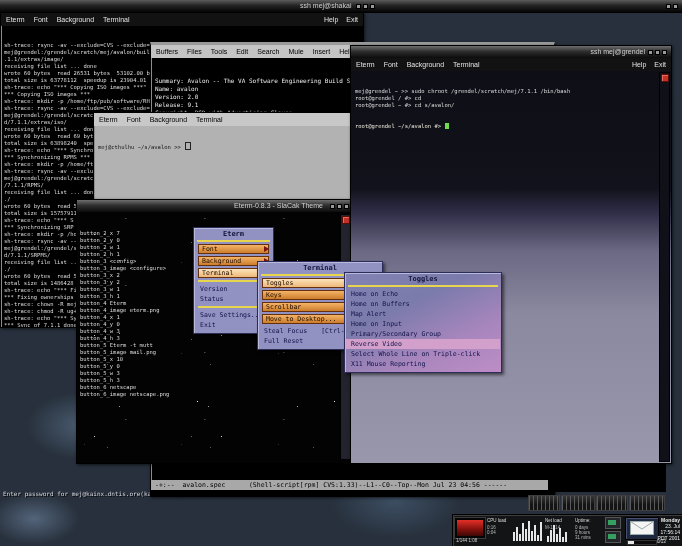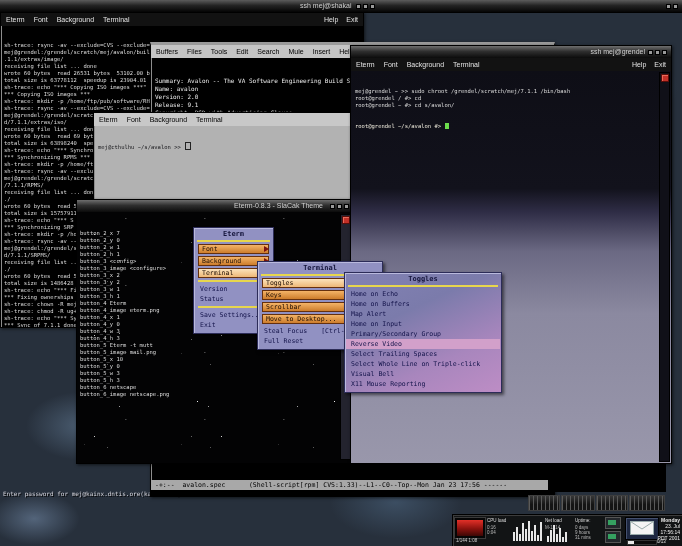--- a/index.html
+++ b/index.html
@@ -114,21 +114,21 @@
         <span class="mb-item">Edit</span>
         <span class="mb-item">Search</span>
         <span class="mb-item">Mule</span>
         <span class="mb-item">Insert</span>
         <span class="mb-item">Help</span>
       </span>
   </div>
   <div class="emacs-lines">
     <div><div class="t-line">Summary: Avalon -- The VA Software Engineering Build System</div><div class="t-line">Name: avalon</div><div class="t-line">Version: 2.0</div><div class="t-line">Release: 9.1</div><div class="t-line">Copyright: BSD with Advertising Clause</div><div class="t-line">Group: Development/Tools</div></div>
   </div>
-  <div class="modeline">-+:--  avalon.spec      (Shell-script[rpm] CVS:1.33)--L1--C0--Top--Mon Jan 23 17:56 ------</div>
+  <div class="modeline">-+:--  avalon.spec      (Shell-script[rpm] CVS:1.33)--L1--C0--Top--Mon Jul 23 04:56 ------</div>
   <div class="minibuf"></div>
 </div>
 
 <div class="win" style="left:93px;top:112px;width:265px;height:88px;background:#b2b2b2;z-index:14;">
   <div class="menubar light" style="background:#c8c8c8;">
     <span style="display:flex;">
         <span class="mb-item">Eterm</span>
         <span class="mb-item">Font</span>
         <span class="mb-item">Background</span>
         <span class="mb-item">Terminal</span>
@@ -218,23 +218,21 @@
 
 <div class="menu toggles" style="left:344px;top:272px;width:154px;">
   <div class="m-title">Toggles</div>
   <div>
       <div class="m-item"><span class="m-label">Home on Echo</span></div>
       <div class="m-item"><span class="m-label">Home on Buffers</span></div>
       <div class="m-item"><span class="m-label">Map Alert</span></div>
       <div class="m-item"><span class="m-label">Home on Input</span></div>
       <div class="m-item"><span class="m-label">Primary/Secondary Group</span></div>
       <div class="m-item hl"><span class="m-label">Reverse Video</span></div>
-      <div class="m-item"><span class="m-label">Select Trailing Spaces</span></div>
       <div class="m-item"><span class="m-label">Select Whole Line on Triple-click</span></div>
-      <div class="m-item"><span class="m-label">Visual Bell</span></div>
       <div class="m-item"><span class="m-label">X11 Mouse Reporting</span></div>
     </div>
 </div>
 
 <div class="abs" style="left:3px;top:490px;font-size:6px;color:#d8d8e0;text-shadow:1px 1px 0 #000;z-index:6;white-space:pre;">Enter password for mej@kainx.dntis.ore(kainx.com):</div>
 
 <div class="graphbox" style="left:528px;top:495px;width:30px;z-index:30;"></div>
 <div class="graphbox" style="left:561px;top:495px;width:32px;z-index:30;"></div>
 <div class="graphbox" style="left:596px;top:495px;width:30px;z-index:30;"></div>
 <div class="graphbox" style="left:629px;top:495px;width:34px;z-index:30;"></div>

